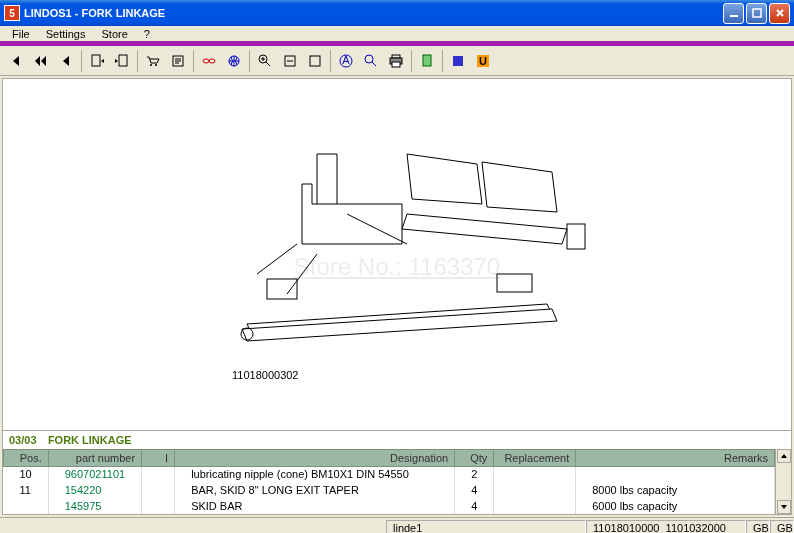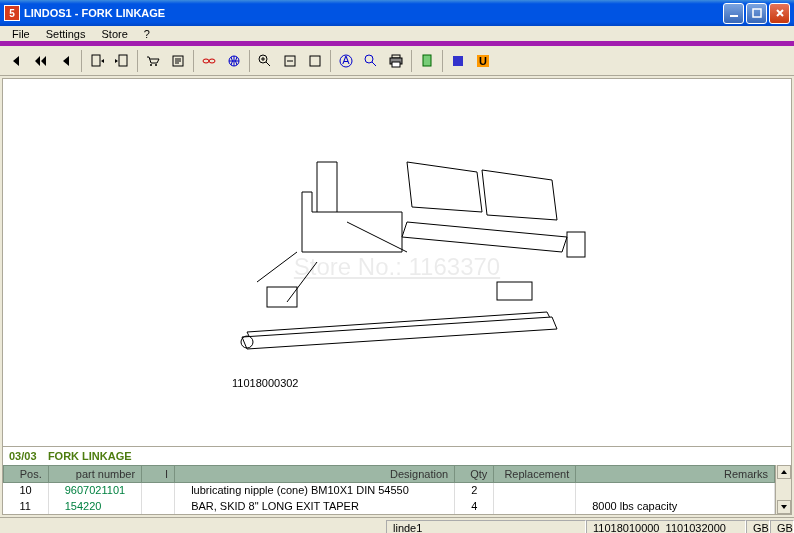--- a/index.html
+++ b/index.html
@@ -239,20 +239,29 @@
           </tr>
           <tr>
             <td>11</td>
             <td class="partnum">154220</td>
             <td></td>
             <td>BAR, SKID 8" LONG EXIT TAPER</td>
             <td>4</td>
             <td></td>
             <td>8000 lbs capacity</td>
           </tr>
+          <tr>
+            <td></td>
+            <td class="partnum">145975</td>
+            <td></td>
+            <td>SKID BAR</td>
+            <td>4</td>
+            <td></td>
+            <td>6000 lbs capacity</td>
+          </tr>
         </tbody>
     </table>
     <div class="table-scroll">
       <div class="scroll-btn">
           <svg width="8" height="8" viewBox="0 0 8 8">
             <path d="M4,2 l3,4 h-6 z" fill="#000"></path>
           </svg>
         </div>
       <div class="scroll-btn">
           <svg width="8" height="8" viewBox="0 0 8 8">

